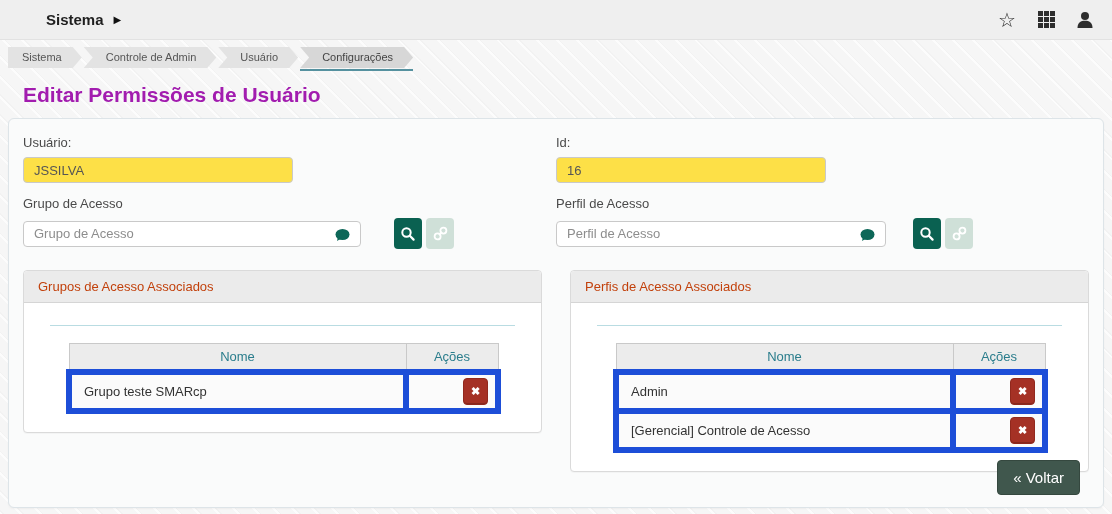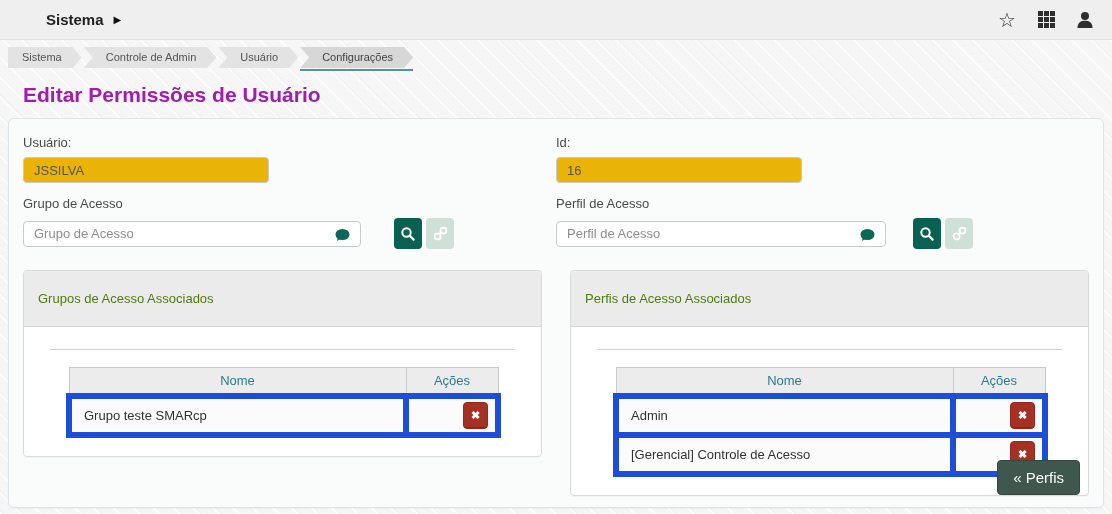--- a/index.html
+++ b/index.html
@@ -40,36 +40,36 @@
   .page-title { margin:11px 0 11px 23px; font-size:21px; font-weight:bold; color:#a21caf; }
   
   .main-panel { position:relative; margin:8px 8px; height:390px; background:#fafbfb;
                 border:1px solid #dde4e8; border-radius:6px; padding:13px 14px;
                 box-shadow:0 1px 2px rgba(0,0,0,.04); }
   .form-cols { display:flex; }
   .form-col { width:556px; }
   .field-label { display:block; font-size:13px; color:#4a4a4a; margin:3px 0 7px; }
   .tinput { height:26px; border:1px solid #c9c9c9; border-radius:4px; font-family:"Liberation Sans",sans-serif;
             font-size:13px; padding:0 10px; color:#555; background:#fff; }
-  .tinput.disabled { background:#eab308; width:246px; }
+  .tinput.disabled { background:#fde047; width:270px; }
   .tinput::placeholder { color:#8d8d8d; }
   .row2 { display:flex; align-items:center; }
   .input-wrap { position:relative; width:338px; }
   .input-wrap .tinput { width:100%; padding-right:32px; }
   .bubble-icon { position:absolute; right:11px; top:7px; pointer-events:none; }
   .icon-btn { width:28px; height:31px; border:none; border-radius:4px; display:flex;
               align-items:center; justify-content:center; cursor:pointer; }
   .search-btn { background:#0a6151; margin-left:33px; }
   .link-btn { background:#cfe0d8; margin-left:4px; cursor:default; }
   
   .panels-row { display:flex; gap:28px; margin-top:21px; }
   .assoc-panel { width:520px; background:#fff; border:1px solid #dadada; border-radius:4px;
                  align-self:flex-start; box-shadow:0 1px 1px rgba(0,0,0,.03); }
   .assoc-header { background:#ebebeb; border-bottom:1px solid #d5d5d5; border-radius:4px 4px 0 0;
-                  color:#4d7c0f; font-size:13px; padding:20px 14px; }
+                  color:#c2410c; font-size:13px; padding:8px 14px; }
   .assoc-body { padding:12px 40px 18px 42px; }
   .divider { border:none; border-top:1px solid #b9dce2; margin:10px -14px 17px -16px; }
   table { width:100%; border-collapse:collapse; font-size:13px; }
   th { background:#ececec; color:#2a7d8c; font-weight:normal; text-align:center;
        padding:5px 12px; border:1px solid #c9c9c9; }
   td { padding:3px 12px; border:6px solid #1d4ed8; color:#333; background:#fbfbfb; height:37px; vertical-align:middle; }
   .col-actions { width:92px; }
   td.col-actions { text-align:right; padding-right:7px; }
   .delete-btn { width:25px; height:27px; background:#a53125; border:1px solid #91281d; border-radius:4px;
                 color:#fff; font-size:11px; font-weight:bold; cursor:pointer;
@@ -252,14 +252,14 @@
                   <span>✖</span>
                 </button>
               </td>
             </tr>
           </tbody>
         </table>
       </div>
     </div>
   </div>
 
-  <button class="voltar-btn">« Perfis</button>
+  <button class="voltar-btn">« Voltar</button>
 </div>
 
 </body></html>

